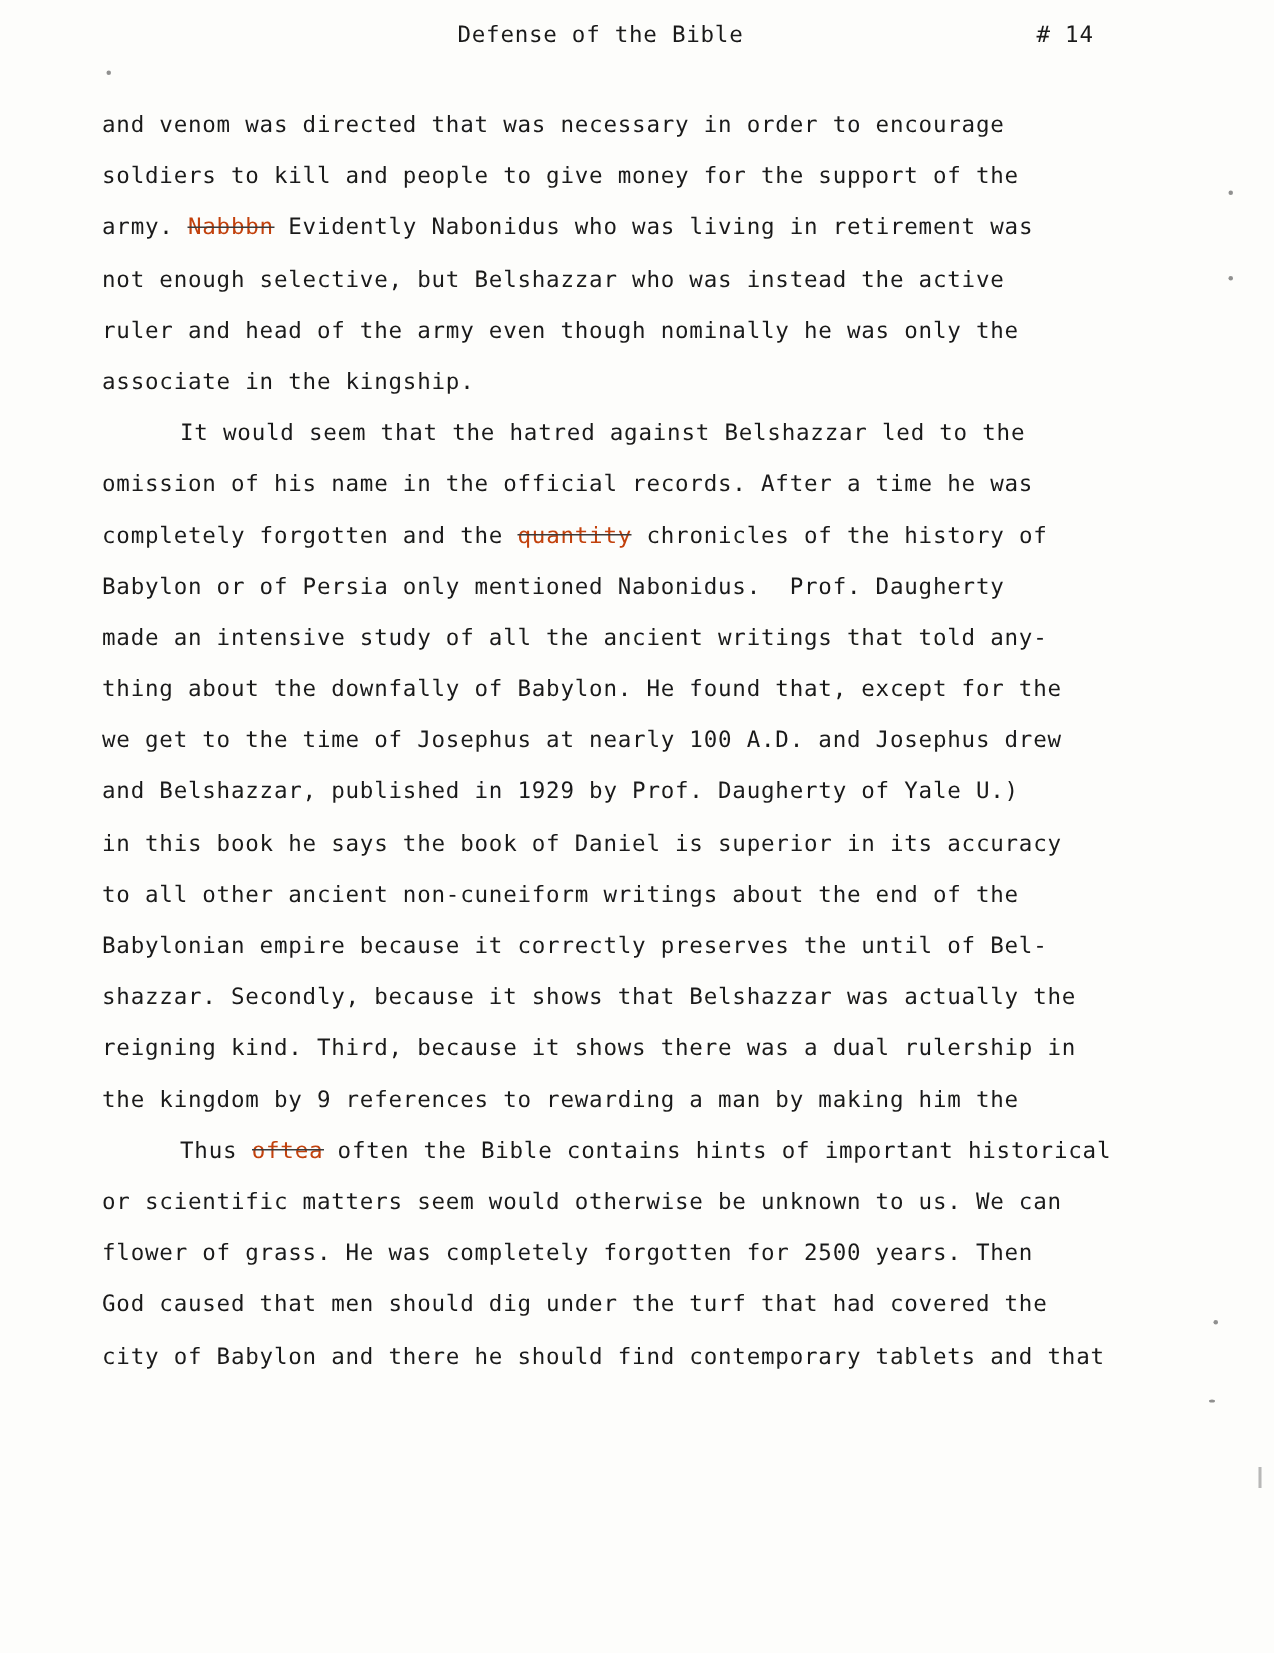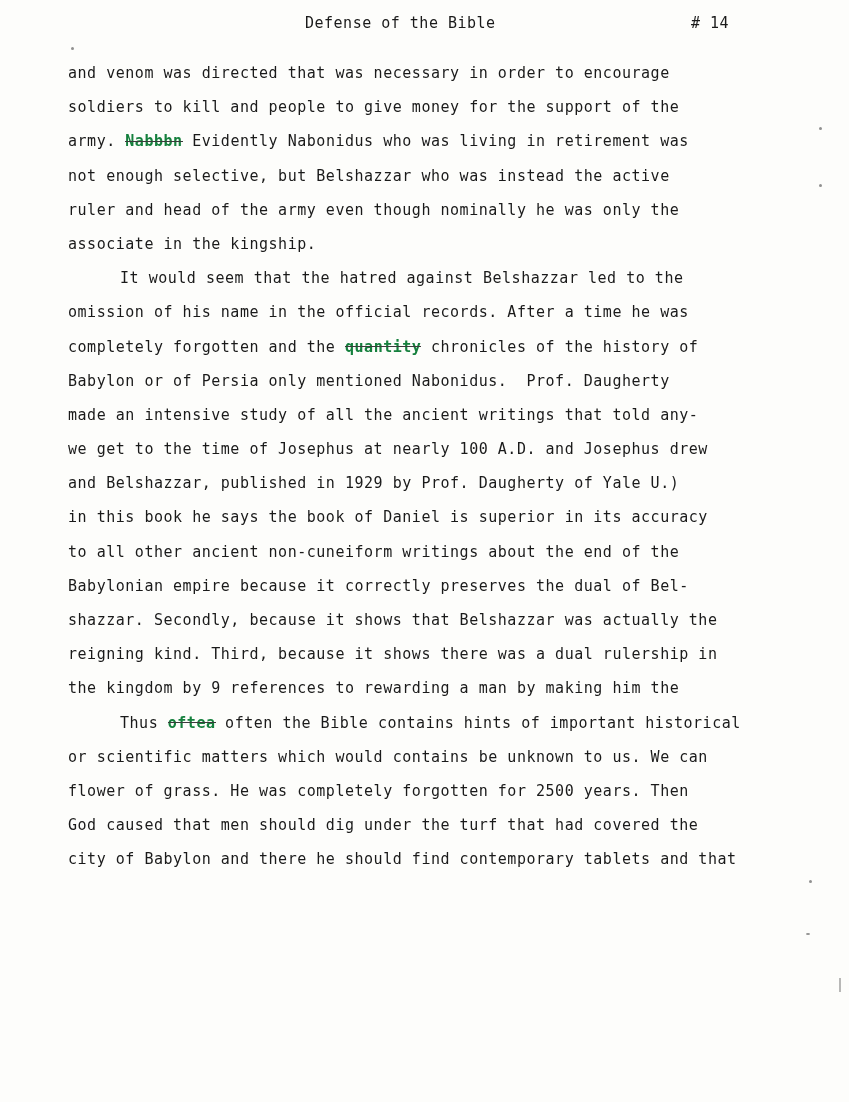--- a/index.html
+++ b/index.html
@@ -33,38 +33,37 @@
   }
   .header .pagenum {
     position: absolute;
     left: 663px;
     top: 0;
     white-space: nowrap;
     margin-left: 28px;
   }
   .body-text {
     position: absolute;
-    top: 56px;
+    top: 66px;
     left: 68px;
     width: 712px;
   }
   .line {
     height: 34.2px;
     font-size: 15px;
     letter-spacing: 0.52px;
     white-space: pre;
     line-height: 34.2px;
   }
   .indent {
     padding-left: 52px;
   }
   .overstrike {
     position: relative;
-    color: #15803d;
-    font-weight: bold;
+    color: #c2410c;
   }
   .overstrike::after {
     content: "";
     position: absolute;
     left: 0;
     right: 0;
     top: 48%;
     border-top: 1px solid #3a3a3a;
   }
   .speck {
@@ -96,31 +95,32 @@
     <div class="line">army. <span class="overstrike">Nabbbn</span> Evidently Nabonidus who was living in retirement was</div>
     <div class="line">not enough selective, but Belshazzar who was instead the active</div>
     <div class="line">ruler and head of the army even though nominally he was only the</div>
     <div class="line">associate in the kingship.</div>
 
     <div class="line indent">It would seem that the hatred against Belshazzar led to the</div>
     <div class="line">omission of his name in the official records. After a time he was</div>
     <div class="line">completely forgotten and the <span class="overstrike">quantity</span> chronicles of the history of</div>
     <div class="line">Babylon or of Persia only mentioned Nabonidus.  Prof. Daugherty</div>
     <div class="line">made an intensive study of all the ancient writings that told any-</div>
+    <div class="line">thing about the downfally of Babylon. He found that, except for the</div>
     <div class="line">we get to the time of Josephus at nearly 100 A.D. and Josephus drew</div>
     <div class="line">and Belshazzar, published in 1929 by Prof. Daugherty of Yale U.)</div>
     <div class="line">in this book he says the book of Daniel is superior in its accuracy</div>
     <div class="line">to all other ancient non-cuneiform writings about the end of the</div>
-    <div class="line">Babylonian empire because it correctly preserves the dual of Bel-</div>
+    <div class="line">Babylonian empire because it correctly preserves the until of Bel-</div>
     <div class="line">shazzar. Secondly, because it shows that Belshazzar was actually the</div>
     <div class="line">reigning kind. Third, because it shows there was a dual rulership in</div>
     <div class="line">the kingdom by 9 references to rewarding a man by making him the</div>
 
     <div class="line indent">Thus <span class="overstrike">oftea</span> often the Bible contains hints of important historical</div>
-    <div class="line">or scientific matters which would contains be unknown to us. We can</div>
+    <div class="line">or scientific matters seem would otherwise be unknown to us. We can</div>
     <div class="line">flower of grass. He was completely forgotten for 2500 years. Then</div>
     <div class="line">God caused that men should dig under the turf that had covered the</div>
     <div class="line">city of Babylon and there he should find contemporary tablets and that</div>
 
   </div>
 
   <div class="speck" style="left:71px; top:47px; width:3px; height:3px;"></div>
   <div class="speck" style="left:819px; top:127px; width:3px; height:3px;"></div>
   <div class="speck" style="left:819px; top:184px; width:3px; height:3px;"></div>
   <div class="speck" style="left:809px; top:880px; width:3px; height:3px;"></div>

